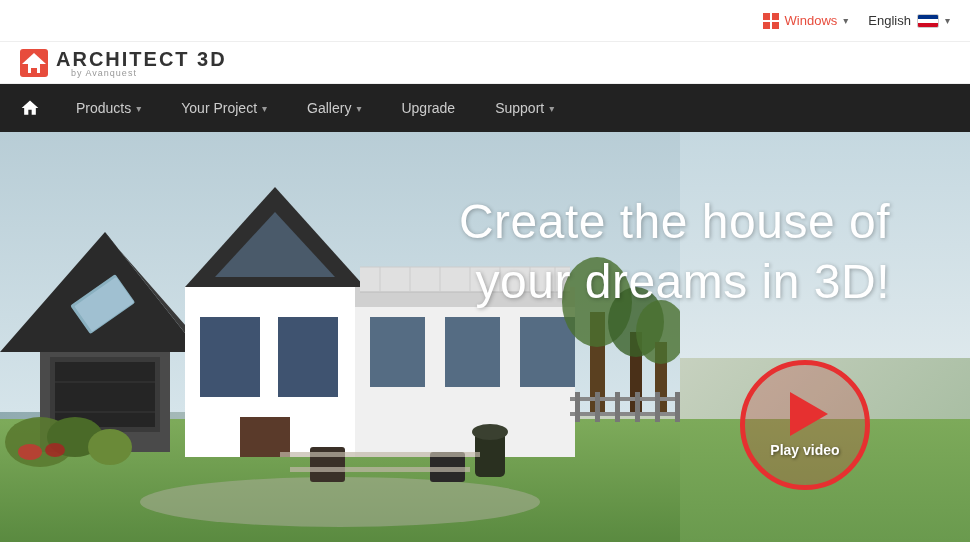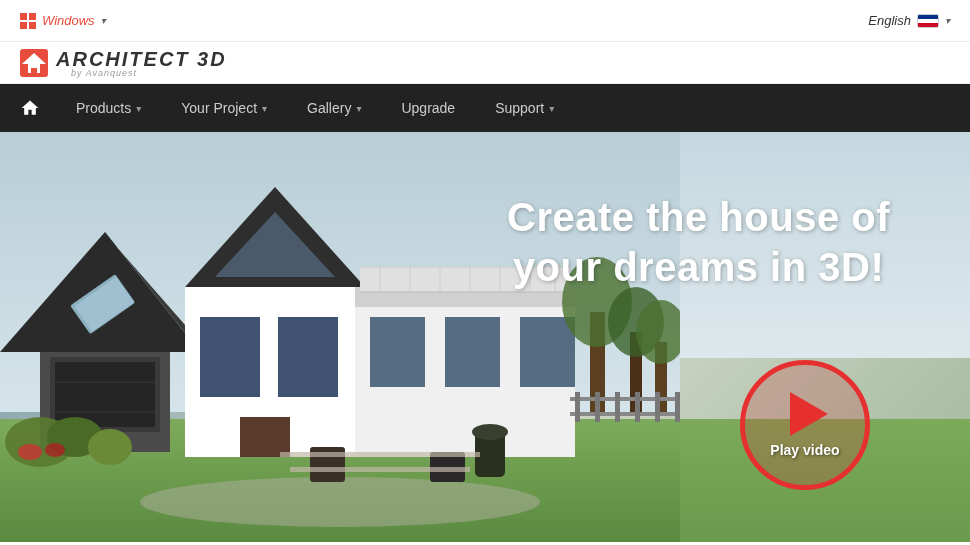--- a/index.html
+++ b/index.html
@@ -4,24 +4,23 @@
   <style>
     * { margin: 0; padding: 0; box-sizing: border-box; }
     body { font-family: Arial, sans-serif; width: 970px; height: 545px; overflow: hidden; background: #fff; }
 
     
     .top-bar {
       height: 42px;
       background: #fff;
       display: flex;
       align-items: center;
-      justify-content: space-between;
+      justify-content: flex-end;
       padding: 0 20px;
       border-bottom: 1px solid #eee;
-      font-style: italic;
     }
     .top-bar-windows {
       display: flex;
       align-items: center;
       gap: 6px;
       color: #e74c3c;
       font-size: 13px;
       cursor: pointer;
       margin-right: 20px;
     }
@@ -133,25 +132,24 @@
     
     .hero-text {
       position: absolute;
       top: 60px;
       right: 80px;
       text-align: right;
       color: #fff;
       text-shadow: 1px 1px 4px rgba(0,0,0,0.3);
     }
     .hero-text h1 {
-      font-size: 40px;
-      font-weight: 700;
+      font-size: 48px;
+      font-weight: 400;
       line-height: 1.25;
       letter-spacing: 0.5px;
-      text-align: center;
     }
 
     
     .play-btn {
       position: absolute;
       bottom: 52px;
       right: 100px;
       width: 130px;
       height: 130px;
       border-radius: 50%;
@@ -175,21 +173,20 @@
     .play-label {
       color: #fff;
       font-size: 14px;
       font-weight: 600;
       text-shadow: 1px 1px 3px rgba(0,0,0,0.5);
     }
     .logo-box {
       display: flex;
       align-items: center;
       gap: 8px;
-      font-style: italic;
     }
 
     
     .tagline {
       height: 45px;
       display: flex;
       align-items: center;
       justify-content: center;
       font-size: 18px;
       font-weight: 400;

